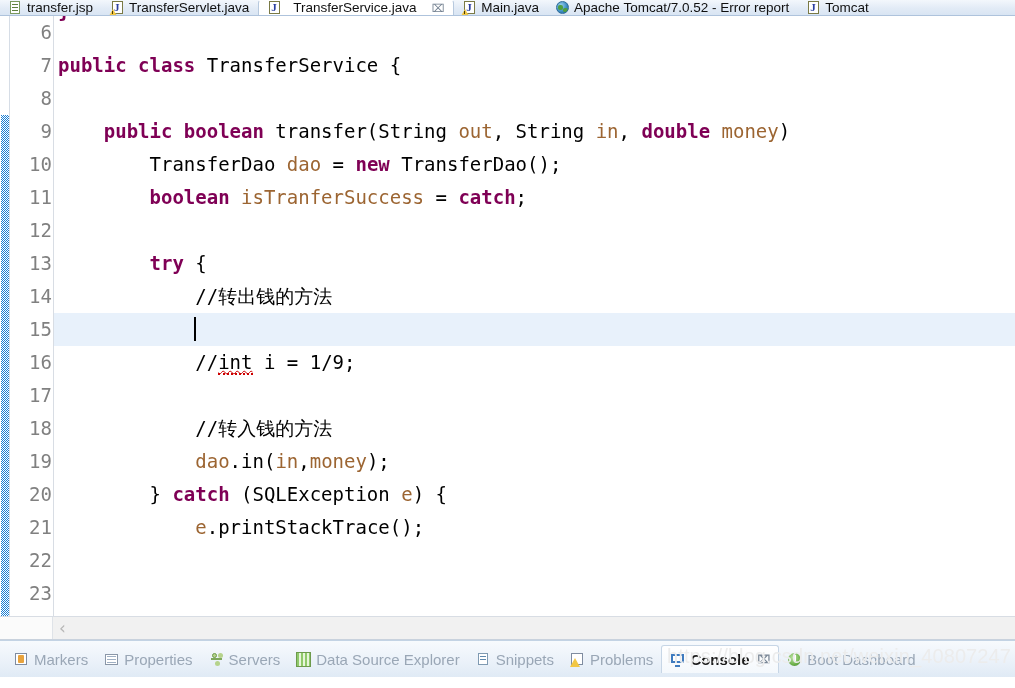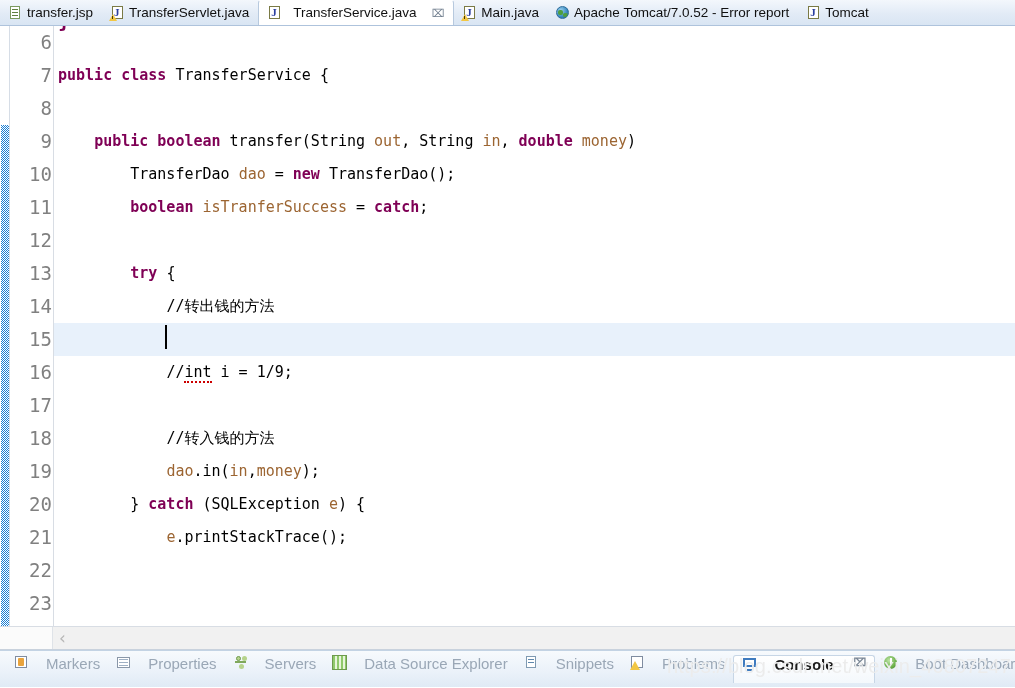--- a/index.html
+++ b/index.html
@@ -11,21 +11,21 @@
     width: 1015px;
     height: 688px;
     overflow: hidden;
     font-family: "Liberation Sans", sans-serif;
     -webkit-font-smoothing: antialiased;
   }
 
   
   .editor-tabbar {
     position: relative;
-    height: 26px;
+    height: 16px;
     background: linear-gradient(to bottom, #f3f7fc 0%, #e2ebf6 55%, #d9e5f3 100%);
     border-bottom: 1px solid #aec3dc;
     display: flex;
     align-items: stretch;
     overflow: hidden;
     box-sizing: border-box;
   }
   .tab {
     display: flex;
     align-items: center;
@@ -185,34 +185,35 @@
   .code-pane {
     flex: 1 1 auto;
     position: relative;
     overflow: hidden;
   }
   .code-line {
     height: 33px;
     line-height: 33px;
     white-space: pre;
     font-family: "DejaVu Sans Mono", monospace;
-    font-size: 15px;
+    font-size: 19px;
     color: #000000;
     padding-left: 4px;
     box-sizing: border-box;
   }
   .code-line.current {
     background: #e8f1fb;
   }
   .kw { color: #7f0055; font-weight: bold; }
   .cmt { color: #000000; }
   .var { color: #9c6532; }
   .plain { color: #000000; }
   .spell {
     border-bottom: 2px dotted #cc0000;
+    text-decoration: underline;
     text-decoration-style: wavy;
     text-decoration-color: #cc0000;
     text-decoration-thickness: 1px;
   }
   .caret {
     display: inline-block;
     width: 0;
     border-left: 2px solid #000000;
     height: 24px;
     vertical-align: -5px;
@@ -263,21 +264,22 @@
     border-top: 1px solid #c3d3e4;
     display: flex;
     align-items: center;
     padding-left: 6px;
     box-sizing: border-box;
     position: relative;
     overflow: hidden;
   }
   .vtab {
     display: flex;
-    gap: 17px;
+    align-items: center;
+    gap: 5px;
     padding: 0 8px;
     height: 28px;
     font-size: 15px;
     color: #9aa7b6;
     white-space: nowrap;
     box-sizing: border-box;
     border-radius: 3px 3px 0 0;
   }
   .vtab.active {
     background: linear-gradient(to bottom, #ffffff 0%, #f4f8fc 100%);

